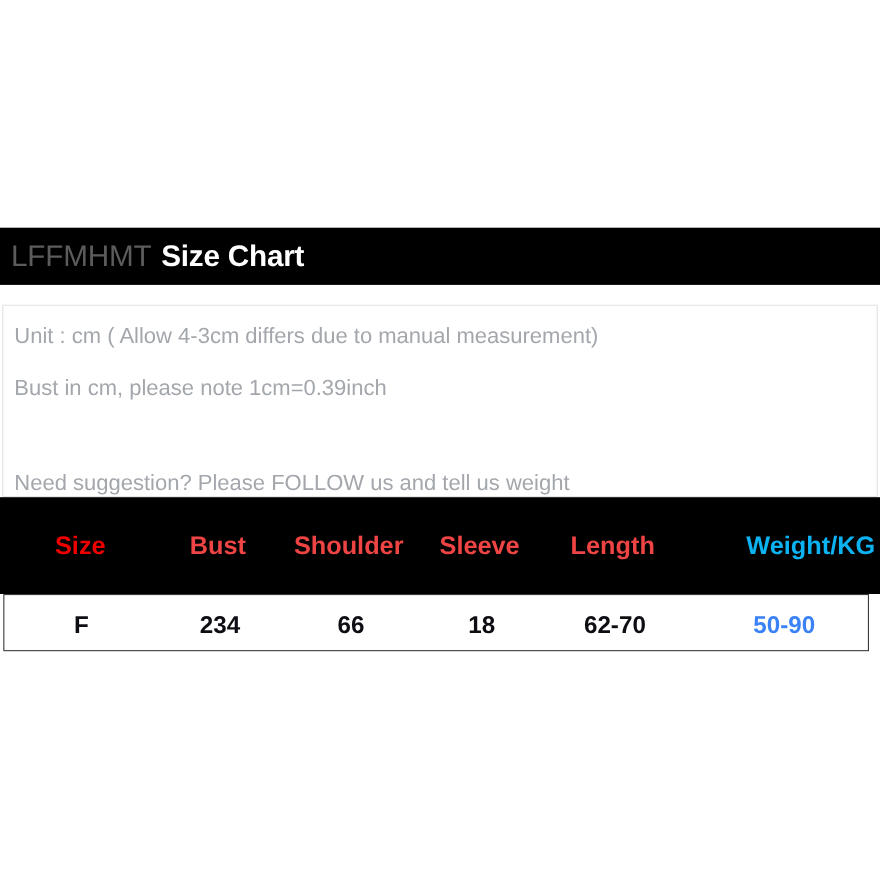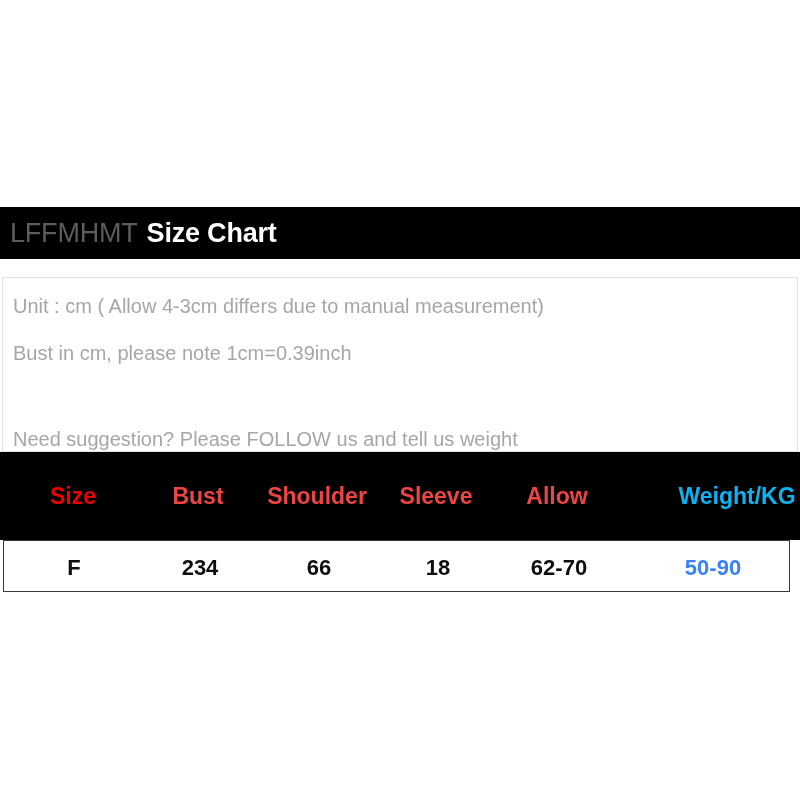--- a/index.html
+++ b/index.html
@@ -137,21 +137,21 @@
     <div class="note-line note-1">Unit : cm ( Allow 4-3cm differs due to manual measurement)</div>
     <div class="note-line note-2">Bust in cm, please note 1cm=0.39inch</div>
     <div class="note-line note-3">Need suggestion? Please FOLLOW us and tell us weight</div>
   </div>
 
   <div class="table-header">
       <div class="cell hdr-size" style="left: 73px;">Size</div>
       <div class="cell hdr-plain" style="left: 198px;">Bust</div>
       <div class="cell hdr-plain" style="left: 317px;">Shoulder</div>
       <div class="cell hdr-plain" style="left: 436px;">Sleeve</div>
-      <div class="cell hdr-plain" style="left: 557px;">Allow</div>
+      <div class="cell hdr-plain" style="left: 557px;">Length</div>
       <div class="cell hdr-weight" style="left: 737px;">Weight/KG</div>
     </div>
 
   <div class="table-row">
       <div class="cell val-plain" style="left: 70px;">F</div>
       <div class="cell val-plain" style="left: 196px;">234</div>
       <div class="cell val-plain" style="left: 315px;">66</div>
       <div class="cell val-plain" style="left: 434px;">18</div>
       <div class="cell val-plain" style="left: 555px;">62-70</div>
       <div class="cell val-weight" style="left: 709px;">50-90</div>

